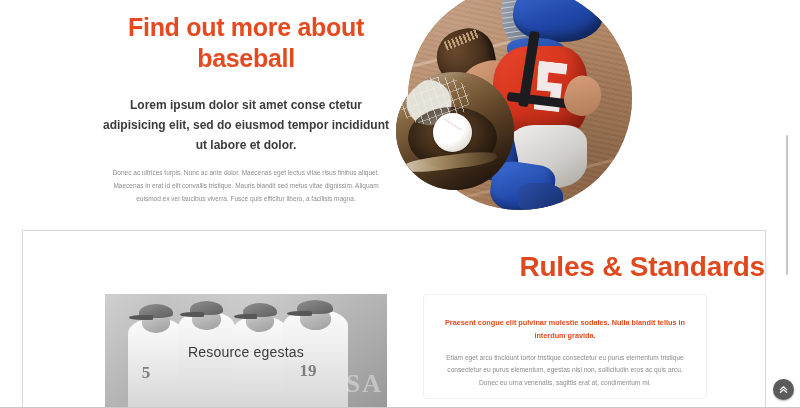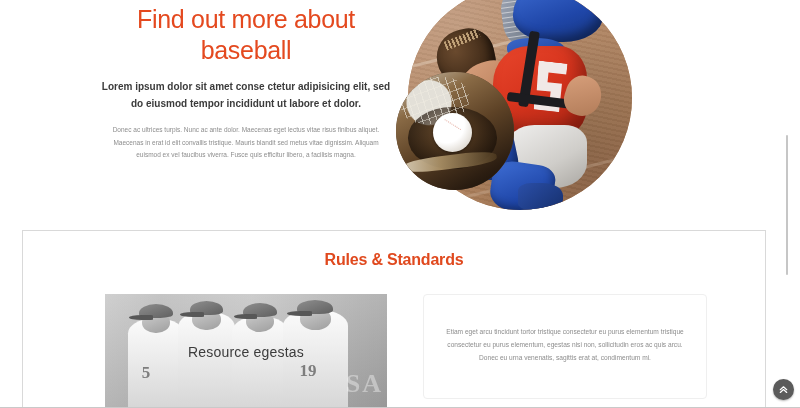--- a/index.html
+++ b/index.html
@@ -17,29 +17,29 @@
   }
 
   
   .hero { position: absolute; left: 0; top: 0; width: 800px; height: 215px; }
 
   .hero-text { position: absolute; left: 96px; top: 0; width: 300px; text-align: center; }
 
   .hero-title {
     color: #e4491f;
     font-size: 25px;
-    font-weight: normal;
+    font-weight: bold;
     line-height: 1.24;
     letter-spacing: -0.3px;
-    padding-top: 4px;
+    padding-top: 12px;
   }
   .hero-lead {
-    margin-top: 13px;
+    margin-top: 22px;
     color: #3b3b3b;
-    font-size: 10px;
+    font-size: 12px;
     line-height: 1.65;
     font-weight: 600;
     padding: 0 4px;
   }
   .hero-body {
     margin-top: 12px;
     color: #8d8d8d;
     font-size: 6.5px;
     line-height: 1.95;
     padding: 0 16px;
@@ -224,23 +224,23 @@
   .rules-section {
     position: absolute;
     left: 22px; top: 230px;
     width: 744px; height: 178px;
     border: 1px solid #d9d9d9;
     border-bottom: none;
     background: #ffffff;
   }
   .rules-title {
     position: absolute; left: 0; top: 20px; width: 100%;
-    text-align: center;
+    text-align: right;
     color: #e0491e;
-    font-size: 16px;
+    font-size: 28px;
     font-weight: bold;
     letter-spacing: -0.2px;
   }
 
   .rules-grid {
     position: absolute;
     left: 82px; top: 63px;
     width: 600px; height: 115px;
   }
 
@@ -434,20 +434,21 @@
           <div class="cap" style="left:68%;top:5%;width:13%;height:12%;"></div>
 
           <div class="jersey-no" style="left:13%;top:60%;">5</div>
           <div class="jersey-no" style="left:69%;top:58%;">19</div>
           <div class="stadium-txt">SA</div>
         </div>
         <div class="resource-label">Resource egestas</div>
       </div>
 
       <div class="text-panel">
+        <p class="panel-lead">Praesent congue elit pulvinar molestie sodales. Nulla blandit tellus in interdum gravida.</p>
         <p class="panel-body">Etiam eget arcu tincidunt tortor tristique consectetur eu purus elementum tristique consectetur eu purus elementum, egestas nisi non, sollicitudin eros ac quis arcu. Donec eu urna venenatis, sagittis erat at, condimentum mi.</p>
       </div>
 
     </div>
   </section>
 
   <div class="scrollbar-track"></div>
 
   <div class="to-top">
     <svg width="11" height="11" viewBox="0 0 24 24">

